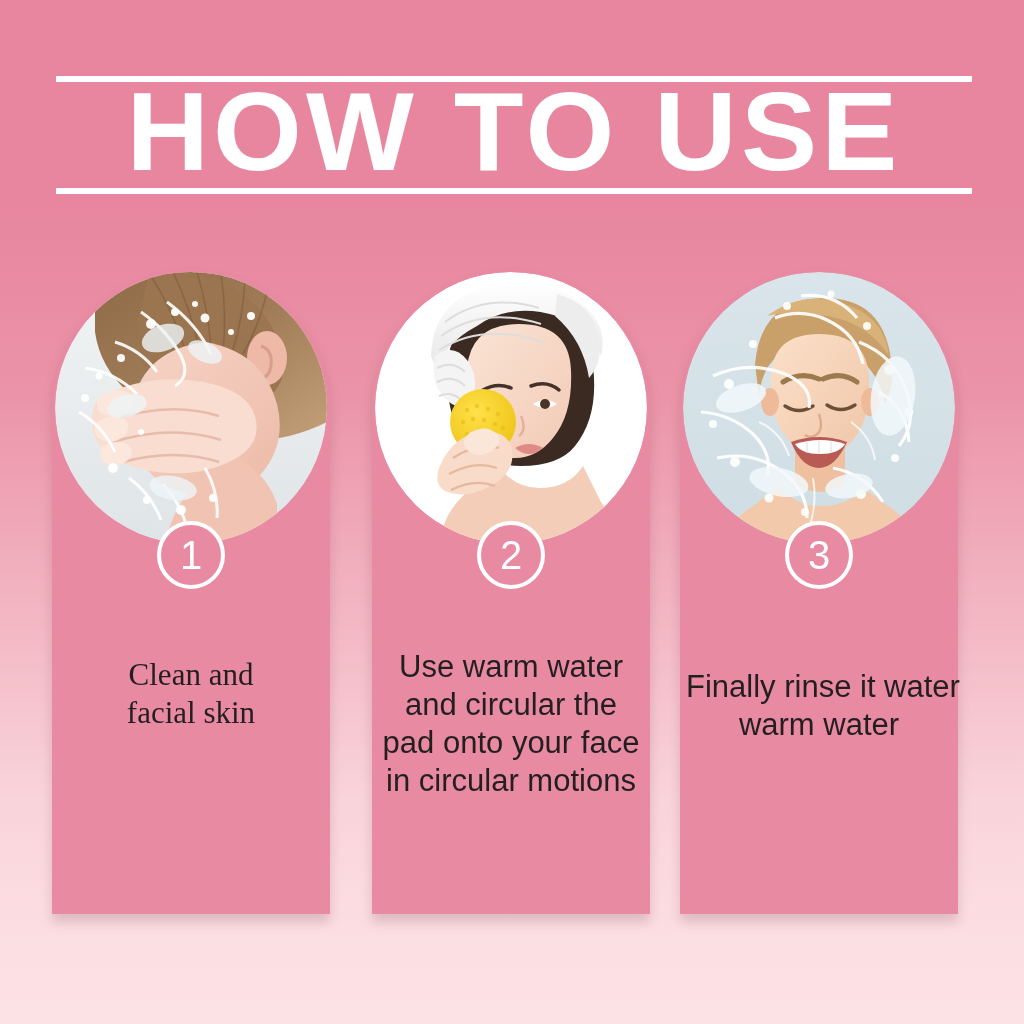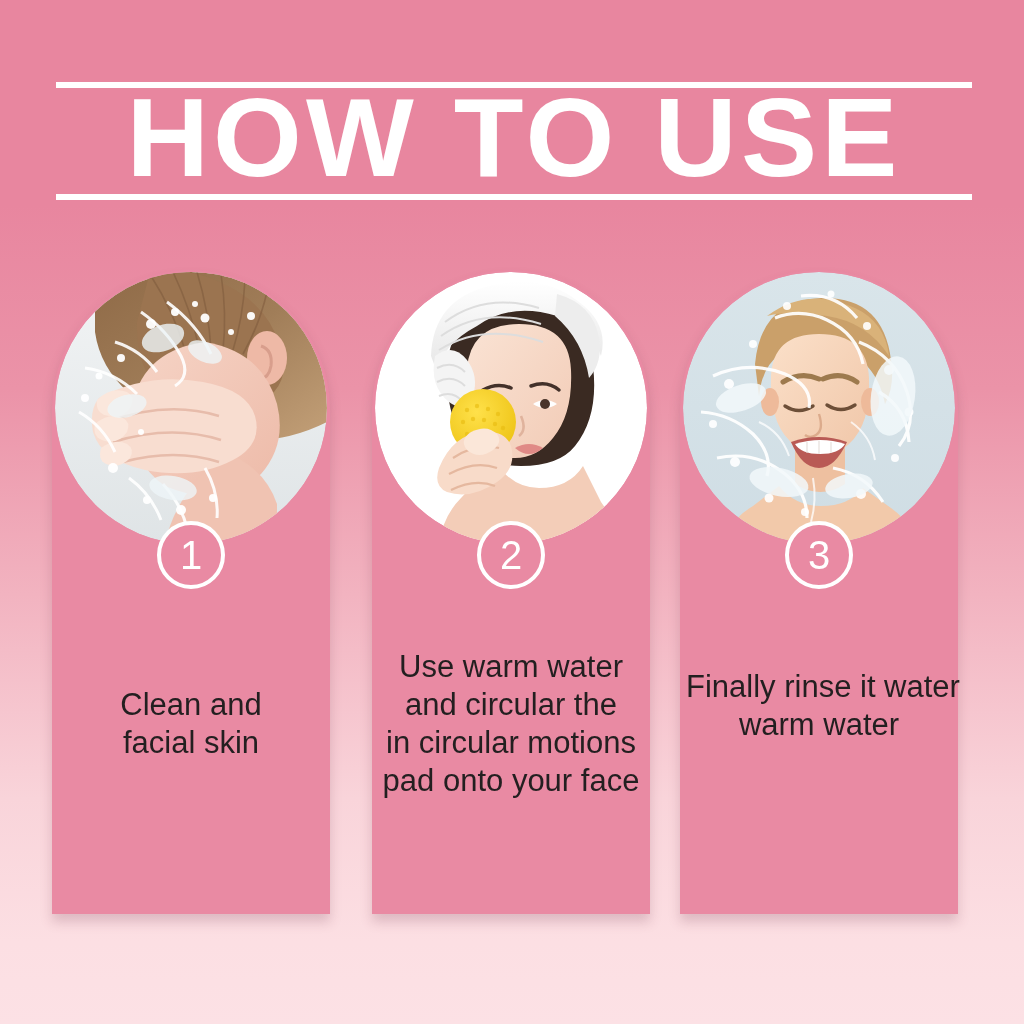--- a/index.html
+++ b/index.html
@@ -27,21 +27,21 @@
         #f9d4da 78%,
         #fcdfe3 92%,
         #fce1e5 100%);
     overflow: hidden;
   }
 
   
   .header {
     position: absolute;
     left: 56px;
-    top: 76px;
+    top: 70px;
     width: 916px;
     height: 126px;
   }
   .rule {
     position: absolute;
     left: 0;
     width: 916px;
     height: 6px;
     background: #ffffff;
   }
@@ -128,21 +128,21 @@
     position: absolute;
     left: 6px;
     width: 266px;
     text-align: center;
     color: #231f20;
     font-family: "Liberation Sans", sans-serif;
     font-size: 31px;
     line-height: 38px;
     font-weight: normal;
   }
-  .cap-1 { top: 416px; }
+  .cap-1 { top: 386px; font-family: Liberation Serif, serif; }
   .cap-2 { top: 378px; }
   .cap-3 { top: 398px; }
   .caption span { display: block; white-space: nowrap; }
 </style>
 </head>
 <body>
 
 <div id="poster">
 
   <div class="header">
@@ -328,22 +328,22 @@
               <path d="M76 218 q24 -12 44 -4"></path>
             </g>
             <path d="M96 160 q16 -8 26 2 q6 8 -4 16 q-14 10 -26 0 q-8 -10 4 -18Z" fill="#fbe7d9"></path>
           </g>
         </svg>
       </div>
       <div class="badge">2</div>
       <div class="caption cap-2">
         <span>Use warm water</span>
         <span>and circular the</span>
+        <span>pad onto your face</span>
         <span>in circular motions</span>
-        <span>pad onto your face</span>
       </div>
     </div>
 
     <div class="card card-3">
       <div class="photo">
         <svg viewBox="0 0 272 272" xmlns="http://www.w3.org/2000/svg">
           <defs>
             <clipPath id="c3">
                 <circle cx="136" cy="136" r="136"></circle>
               </clipPath>

